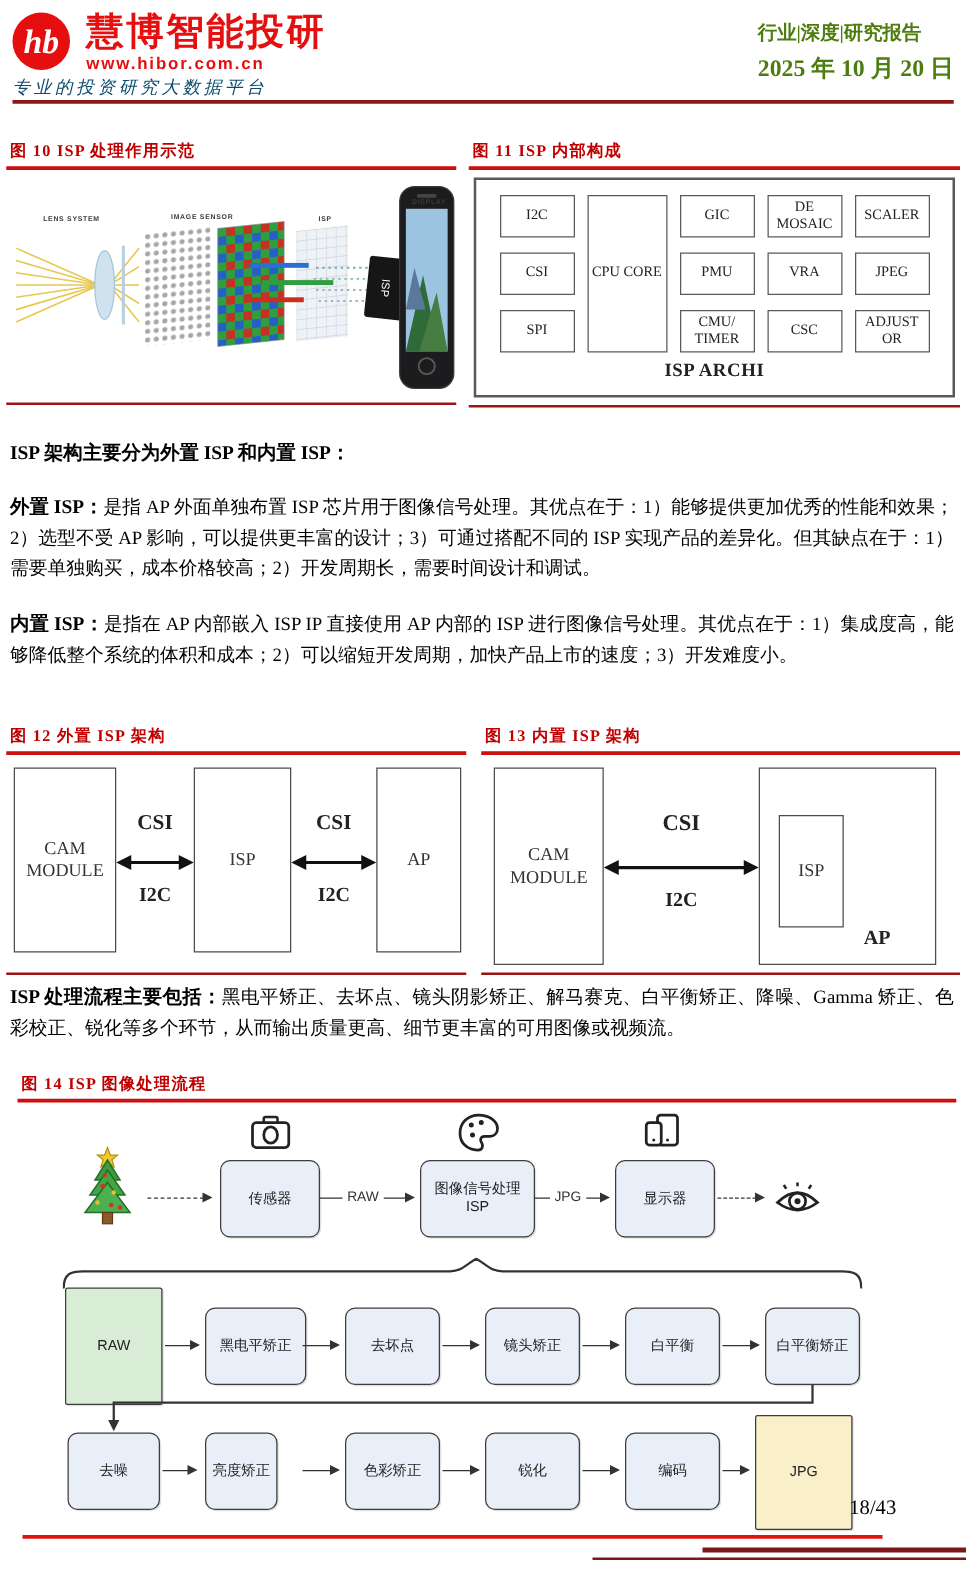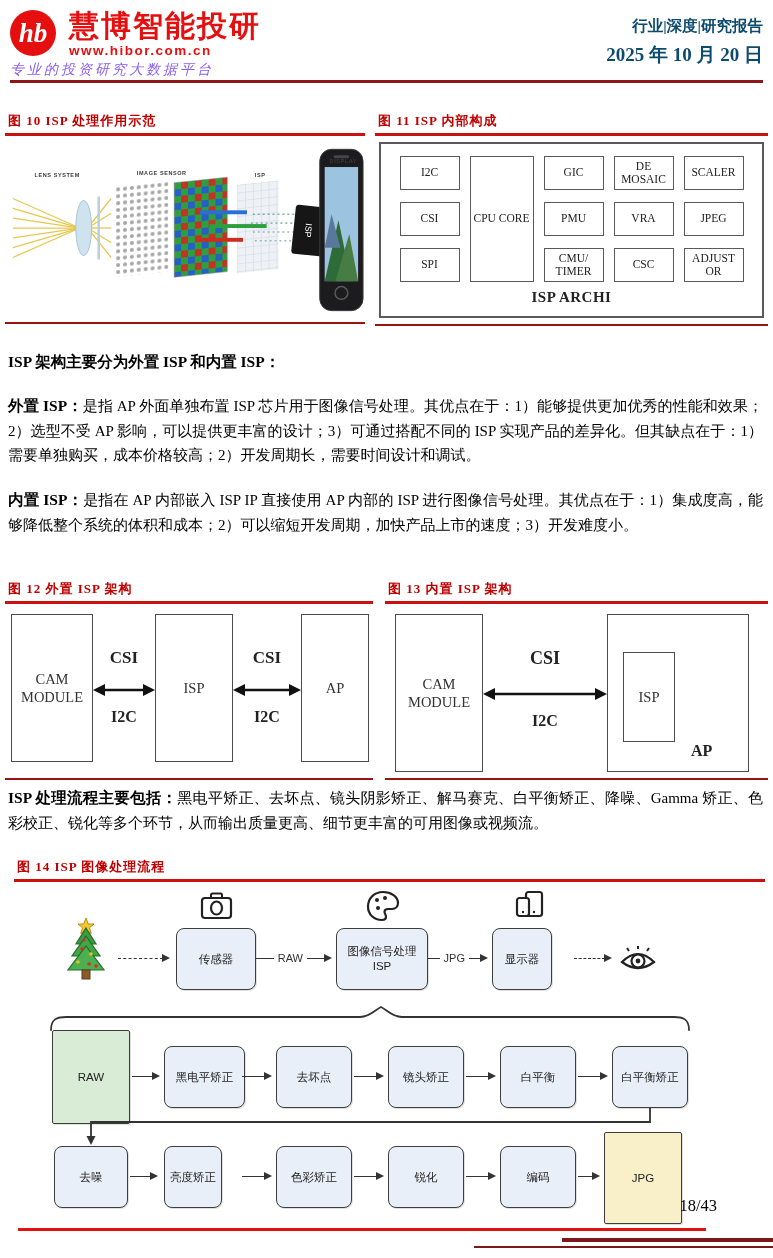--- a/index.html
+++ b/index.html
@@ -10,22 +10,22 @@
   
   .header { position:absolute; top:10px; left:10px; right:10px; height:72px; }
   .logo-top { display:flex; align-items:flex-start; gap:13px; }
   .logo-circle { width:46px; height:46px; border-radius:50%; background:#e60f0f; color:#fff;
                  display:flex; align-items:center; justify-content:center;
                  font:italic bold 27px "Liberation Serif",serif; }
   .brand { color:#e60f0f; font-family:"Liberation Sans","DejaVu Sans",sans-serif;
            font-weight:bold; font-size:30px; letter-spacing:2px; line-height:1.0; margin-top:1px; }
   .site  { color:#e60f0f; font-family:"Liberation Sans","DejaVu Sans",sans-serif;
            font-weight:bold; font-size:13.5px; letter-spacing:1.5px; margin-top:2px; }
-  .tagline { font-style:italic; font-size:14px; letter-spacing:3px; color:#8b5cf6; margin-top:3px; }
-  .header-right { position:absolute; right:0; top:6px; text-align:right; color:#0c4a6e; }
+  .tagline { font-style:italic; font-size:14px; letter-spacing:3px; color:#0c4a6e; margin-top:3px; }
+  .header-right { position:absolute; right:0; top:6px; color:#4d7c0f; }
   .report-type { font-size:15.5px; font-weight:bold; }
   .report-date { font-size:19px; font-weight:bold; margin-top:5px; }
   .header-rule { position:absolute; top:80px; left:10px; right:10px; height:3px; background:#8c1618; }
 
   
   .figrow1 { position:absolute; top:112px; left:5px; right:5px; display:flex; gap:10px; }
   .figcol-a { width:360px; } .figcol-b { flex:1; }
   .figrow2 { position:absolute; top:580px; left:5px; right:5px; display:flex; gap:12px; }
   .figcol-c { width:368px; } .figcol-d { flex:1; }
   .fig-caption { color:#c00000; font-weight:bold; font-size:13px; letter-spacing:1px; padding-left:3px; }
@@ -319,21 +319,21 @@
         <line x1="29" y1="7" x2="31" y2="4" stroke="#222" stroke-width="2"></line>
       </svg>
 
       <div class="fbox" style="left:162px;top:38px;width:80px;height:62px;">
         <span>传感器</span>
       </div>
       <div class="fbox" style="left:322px;top:38px;width:92px;height:62px;">
         <span>图像信号处理</span>
         <span>ISP</span>
       </div>
-      <div class="fbox" style="left:478px;top:38px;width:60px;height:62px;">
+      <div class="fbox" style="left:478px;top:38px;width:80px;height:62px;">
         <span>显示器</span>
       </div>
 
       <div class="conn" style="left:104px;top:64px;width:56px;">
           <i class="cline dot"></i>
           <i class="ah"></i>
         </div>
       <div class="conn" style="left:242px;top:62px;width:80px;">
           <i class="cline" style="min-width:12px;"></i>
           <span class="connlbl">RAW</span>

